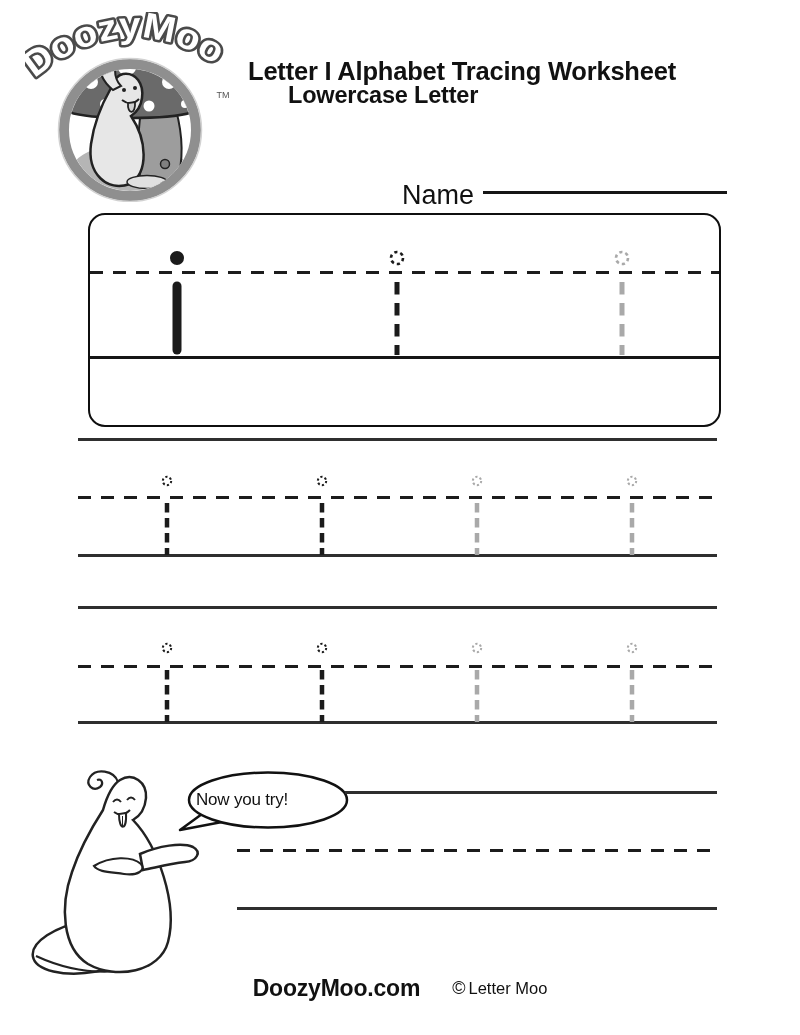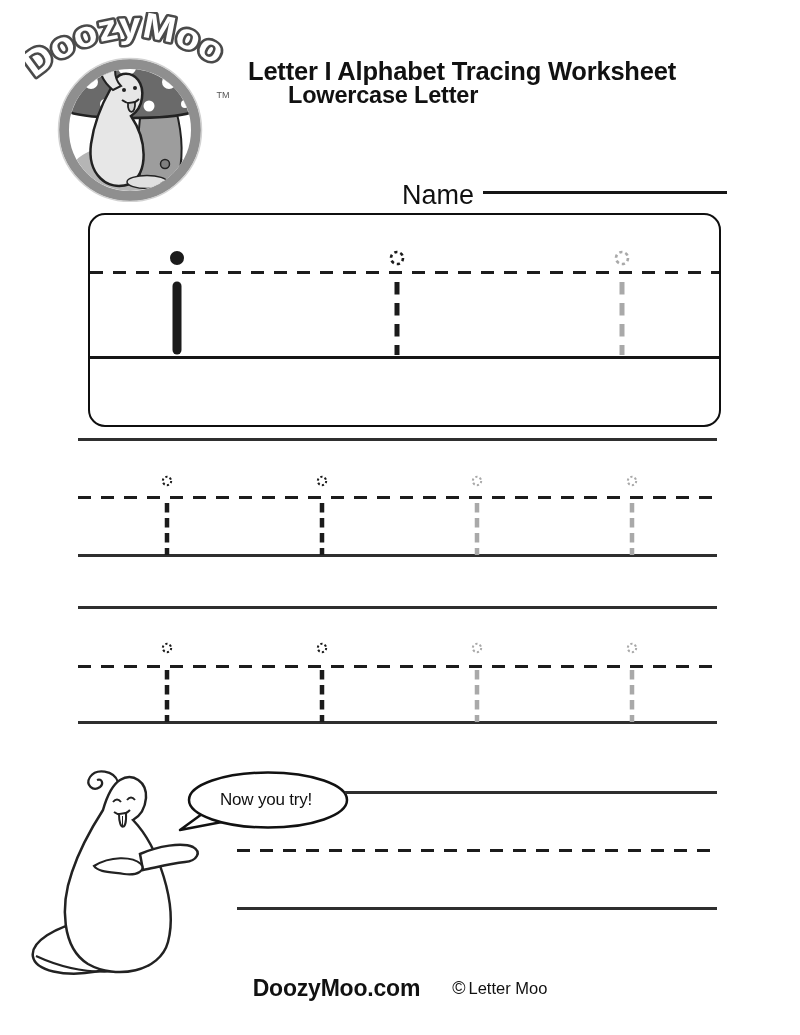--- a/index.html
+++ b/index.html
@@ -36,21 +36,21 @@
   
   .bl{position:absolute;width:24px;height:110px;top:248px;}
   .b1{left:165px;} .b2{left:385px;} .b3{left:610px;}
   .rl{position:absolute;width:20px;height:90px;}
   .r1{top:470px;} .r2{top:637px;}
   .c1{left:157px;} .c2{left:312px;} .c3{left:467px;} .c4{left:622px;}
 
   
   .mascot{position:absolute;left:30px;top:768px;width:200px;height:215px;}
   .bubble{position:absolute;left:178px;top:770px;width:172px;height:64px;}
-  .bubble-text{position:absolute;left:196px;top:790px;width:140px;text-align:center;
+  .bubble-text{position:absolute;left:196px;top:790px;width:140px;
                font-size:17px;font-weight:400;letter-spacing:-0.2px;white-space:nowrap;}
 
   
   .footer{position:absolute;left:0;top:975px;width:800px;display:flex;
           justify-content:center;align-items:center;gap:32px;}
   .site{font-size:23px;font-weight:700;letter-spacing:-0.2px;}
   .copy{font-size:16.5px;display:flex;align-items:center;gap:3px;}
   .copy .sym{font-size:18px;}
 </style>
 </head>

